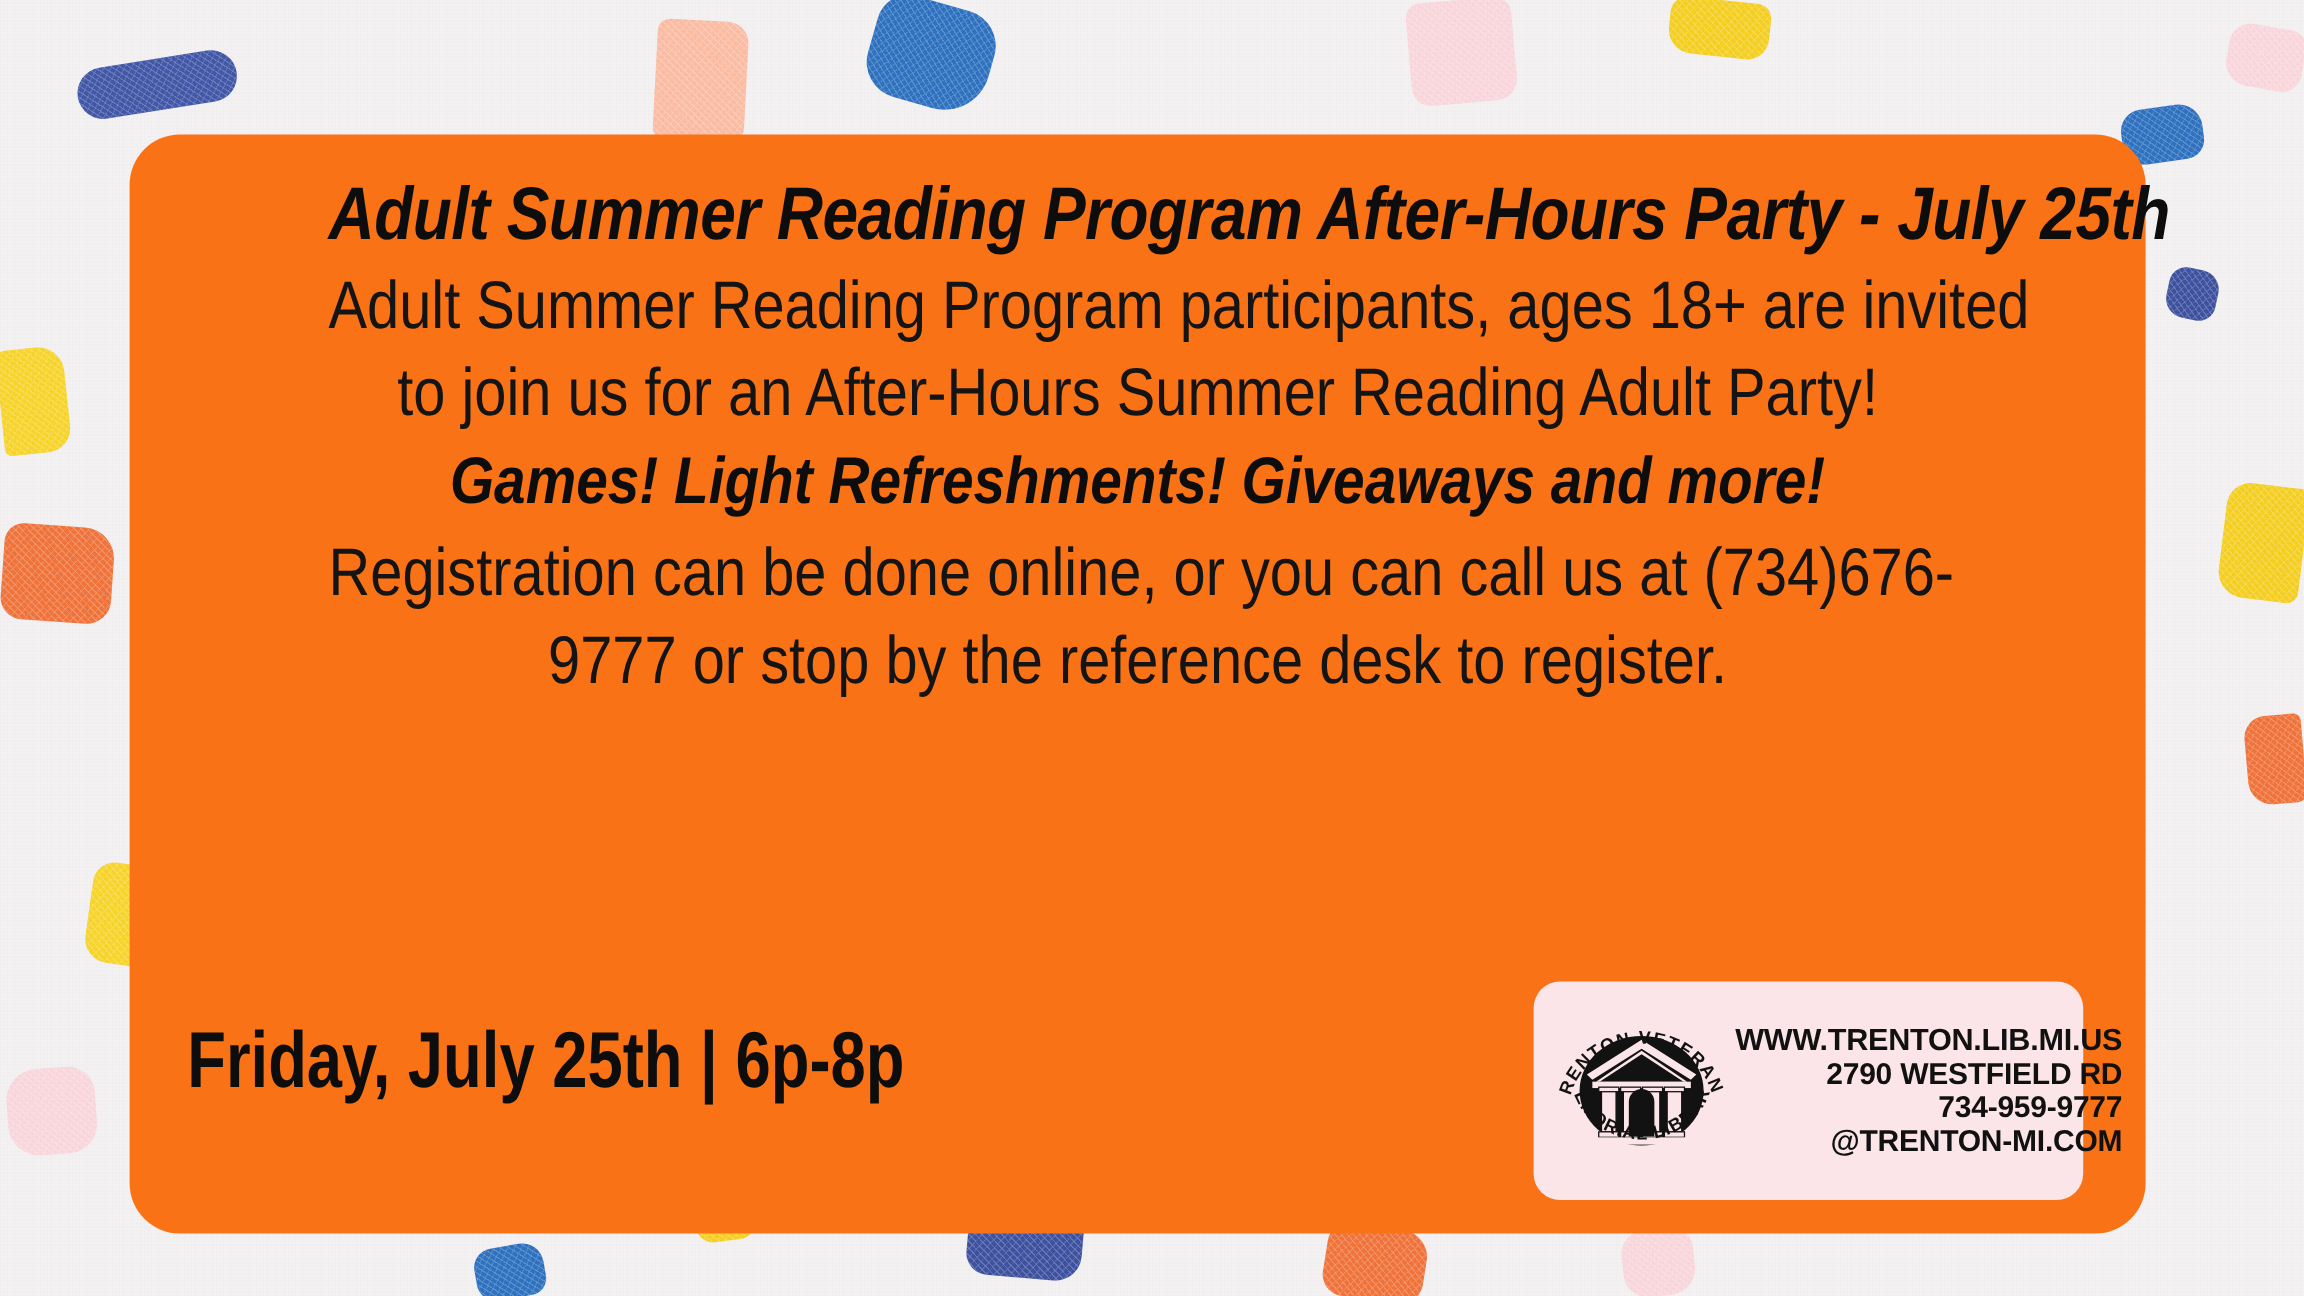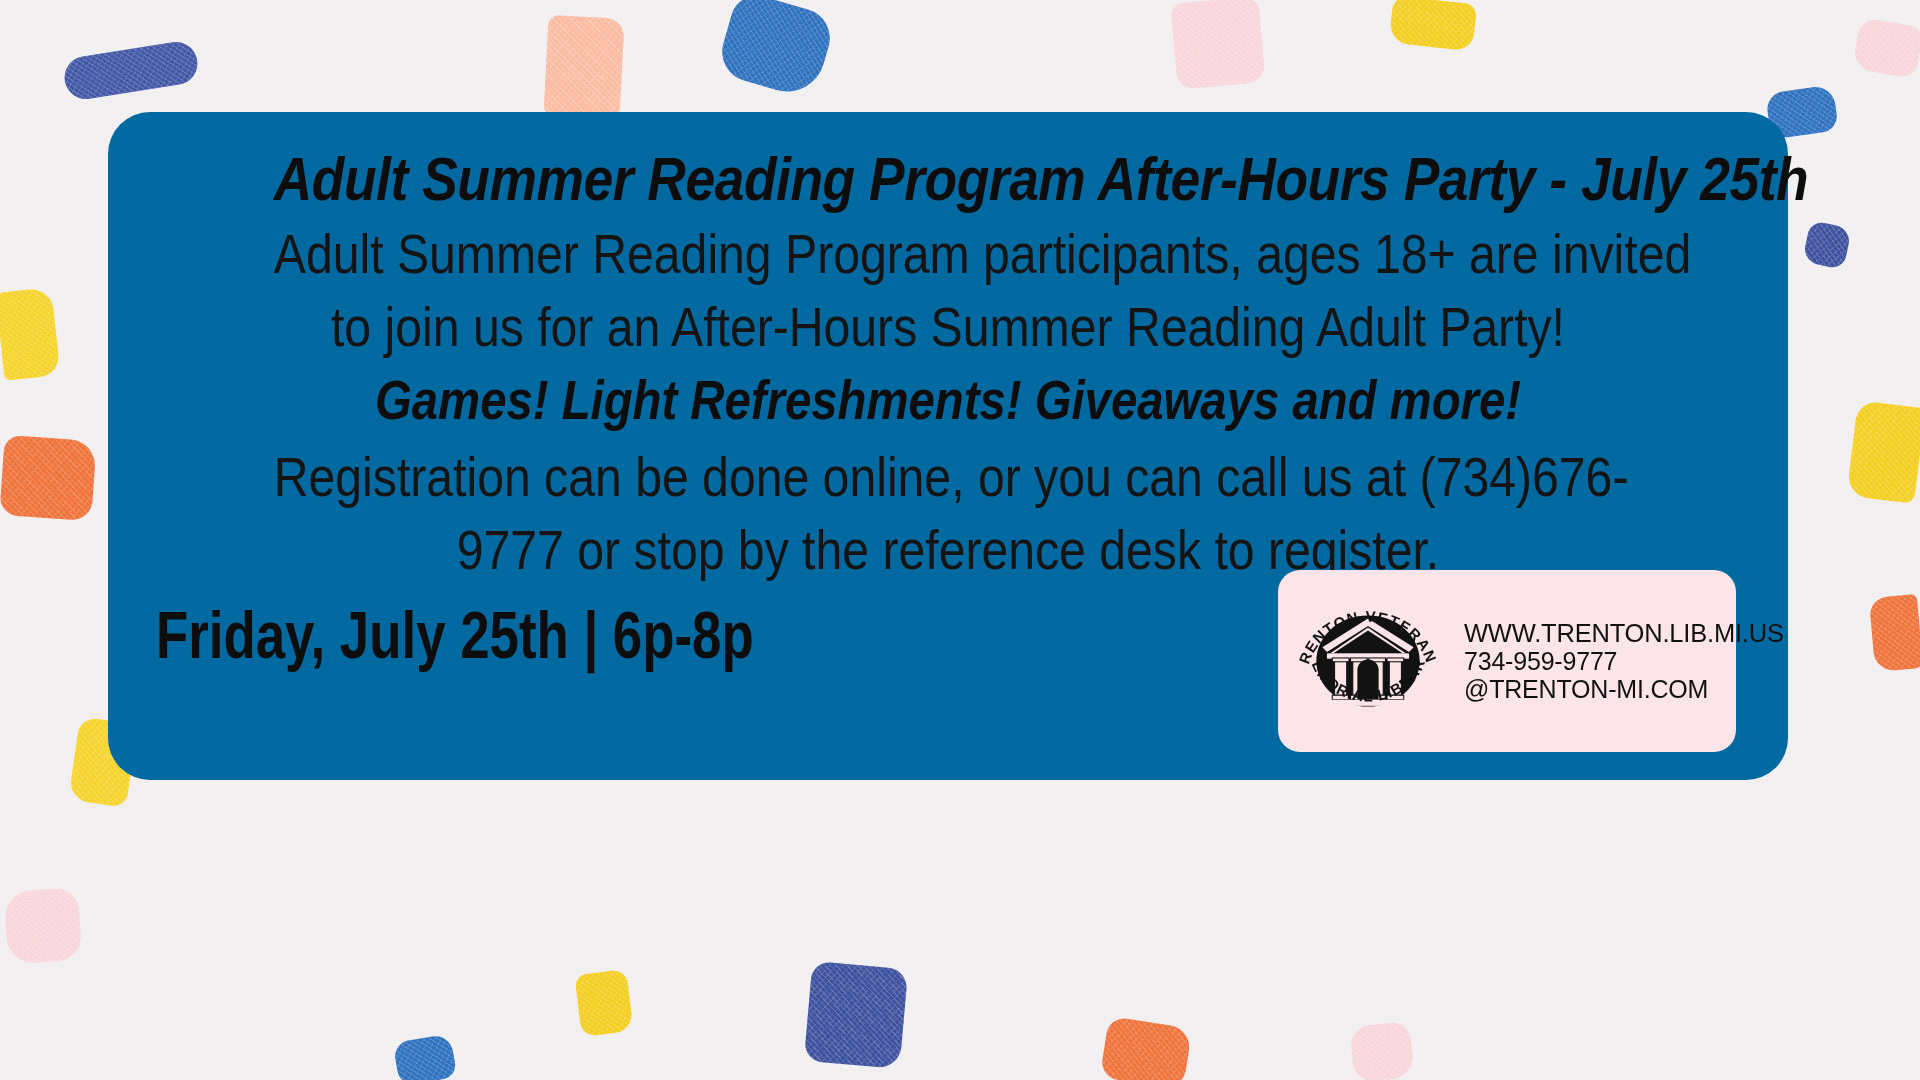--- a/index.html
+++ b/index.html
@@ -48,22 +48,22 @@
       repeating-linear-gradient(128deg, rgba(255,255,255,.45) 0 1px, rgba(255,255,255,0) 1px 5px);
     mix-blend-mode: screen;
   }
 
   
   #card {
     position: absolute;
     left: 108px;
     top: 112px;
     width: 1680px;
-    height: 668px;
-    background: #0369a1;
+    height: 916px;
+    background: #f97316;
     border-radius: 42px;
   }
 
   #card-inner {
     position: absolute;
     inset: 0;
     padding: 34px 56px 0 56px;
     box-sizing: border-box;
     text-align: center;
   }
@@ -137,29 +137,28 @@
     padding: 0 10px 0 14px;
     box-sizing: border-box;
   }
   #seal {
     width: 152px;
     height: 152px;
     flex: 0 0 152px;
   }
   #contact {
     flex: 1 1 auto;
-    text-align: left;
+    text-align: right;
     font-family: "Liberation Sans", sans-serif;
-    font-weight: 400;
+    font-weight: 700;
     color: #111111;
     line-height: 1.12;
     font-size: 25px;
     letter-spacing: -0.2px;
     padding-left: 2px;
-    margin-left: 18px;
   }
   #contact .c0 { font-size: 25.5px; }
   #contact .cl { display: block; white-space: nowrap; }
 </style>
 </head>
 <body>
 
 <div id="poster">
 
   <div id="confetti-layer">
@@ -276,18 +275,19 @@
             <textPath href="#arcTop" startOffset="50%" text-anchor="middle">TRENTON  VETERANS</textPath>
           </text>
           <text>
             <textPath href="#arcBot" startOffset="50%" text-anchor="middle">MEMORIAL  LIBRARY</textPath>
           </text>
         </g>
       </svg>
 
       <div id="contact">
           <span class="cl c0">WWW.TRENTON.LIB.MI.US</span>
+          <span class="cl">2790 WESTFIELD RD</span>
           <span class="cl">734-959-9777</span>
           <span class="cl">@TRENTON-MI.COM</span>
         </div>
     </div>
   </div>
 </div>
 
 </body></html>

